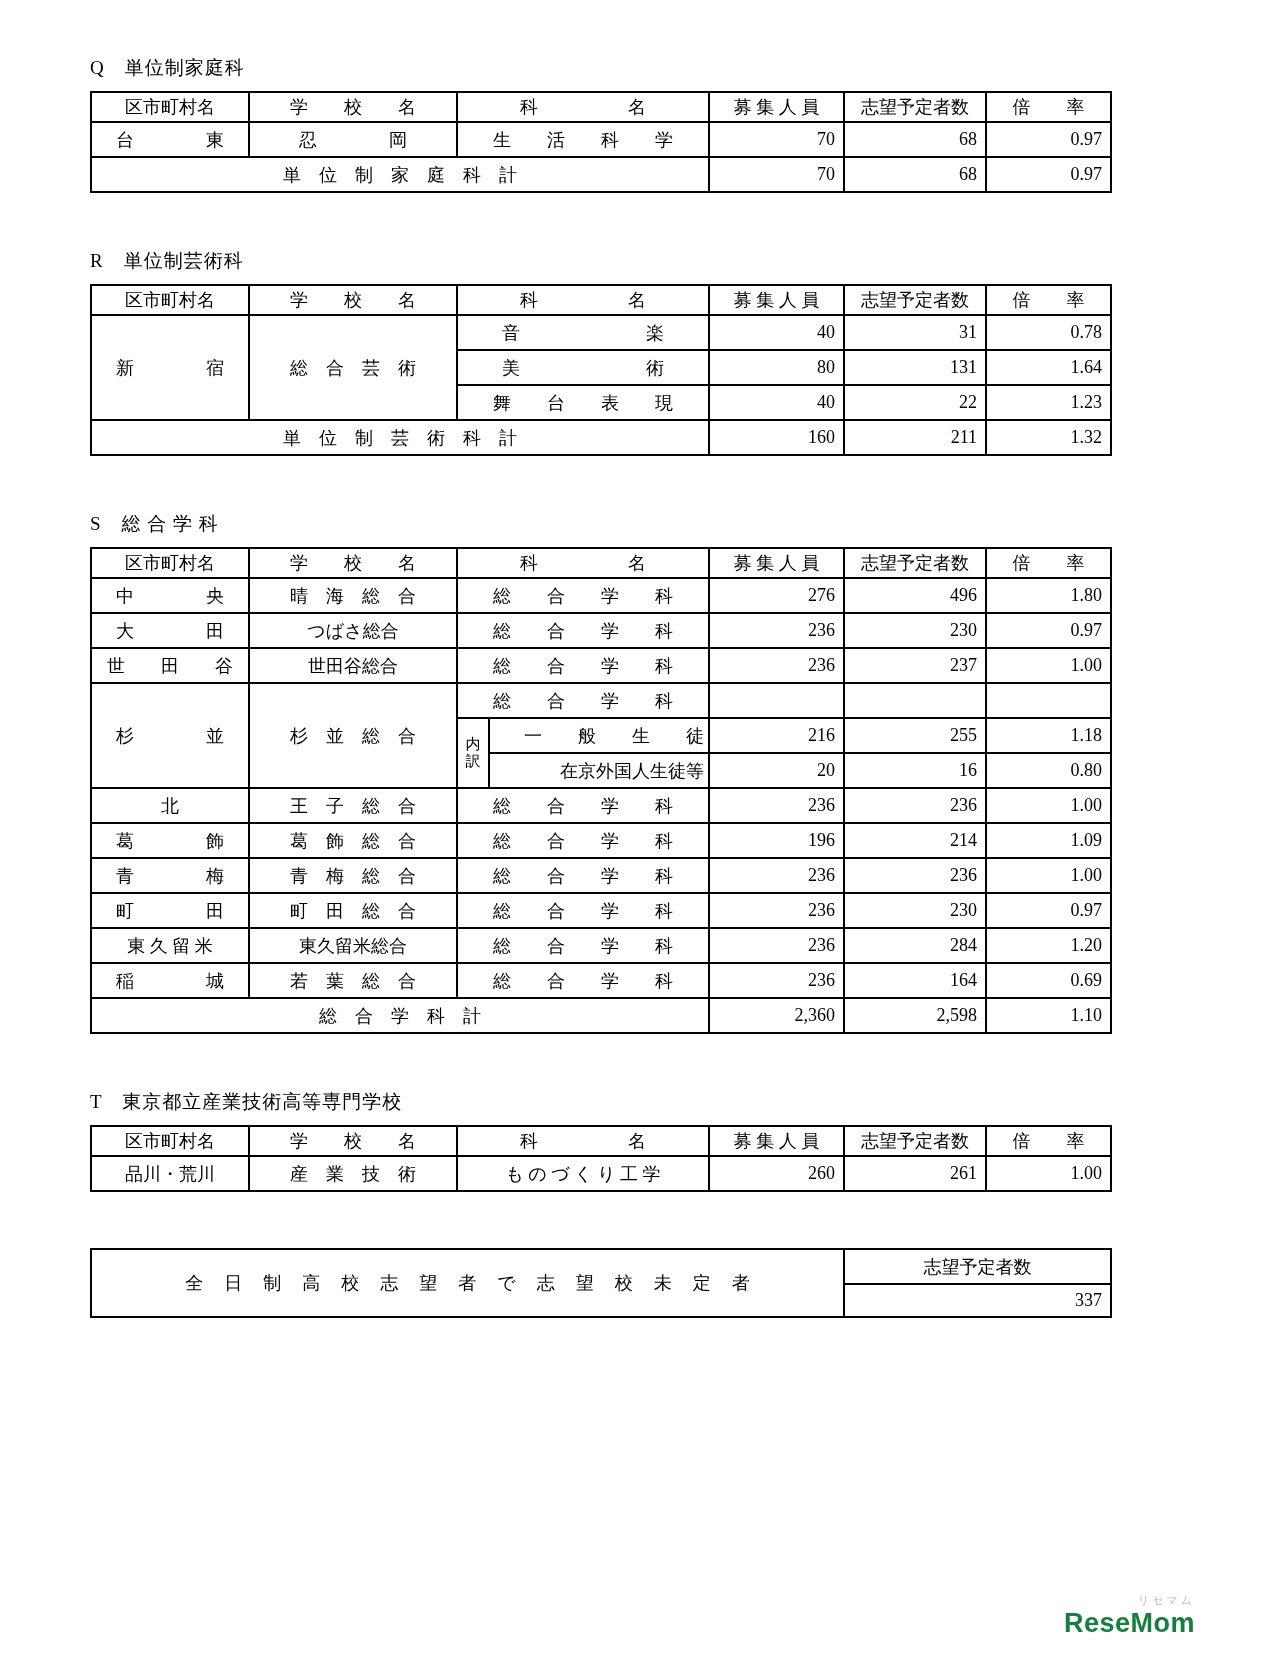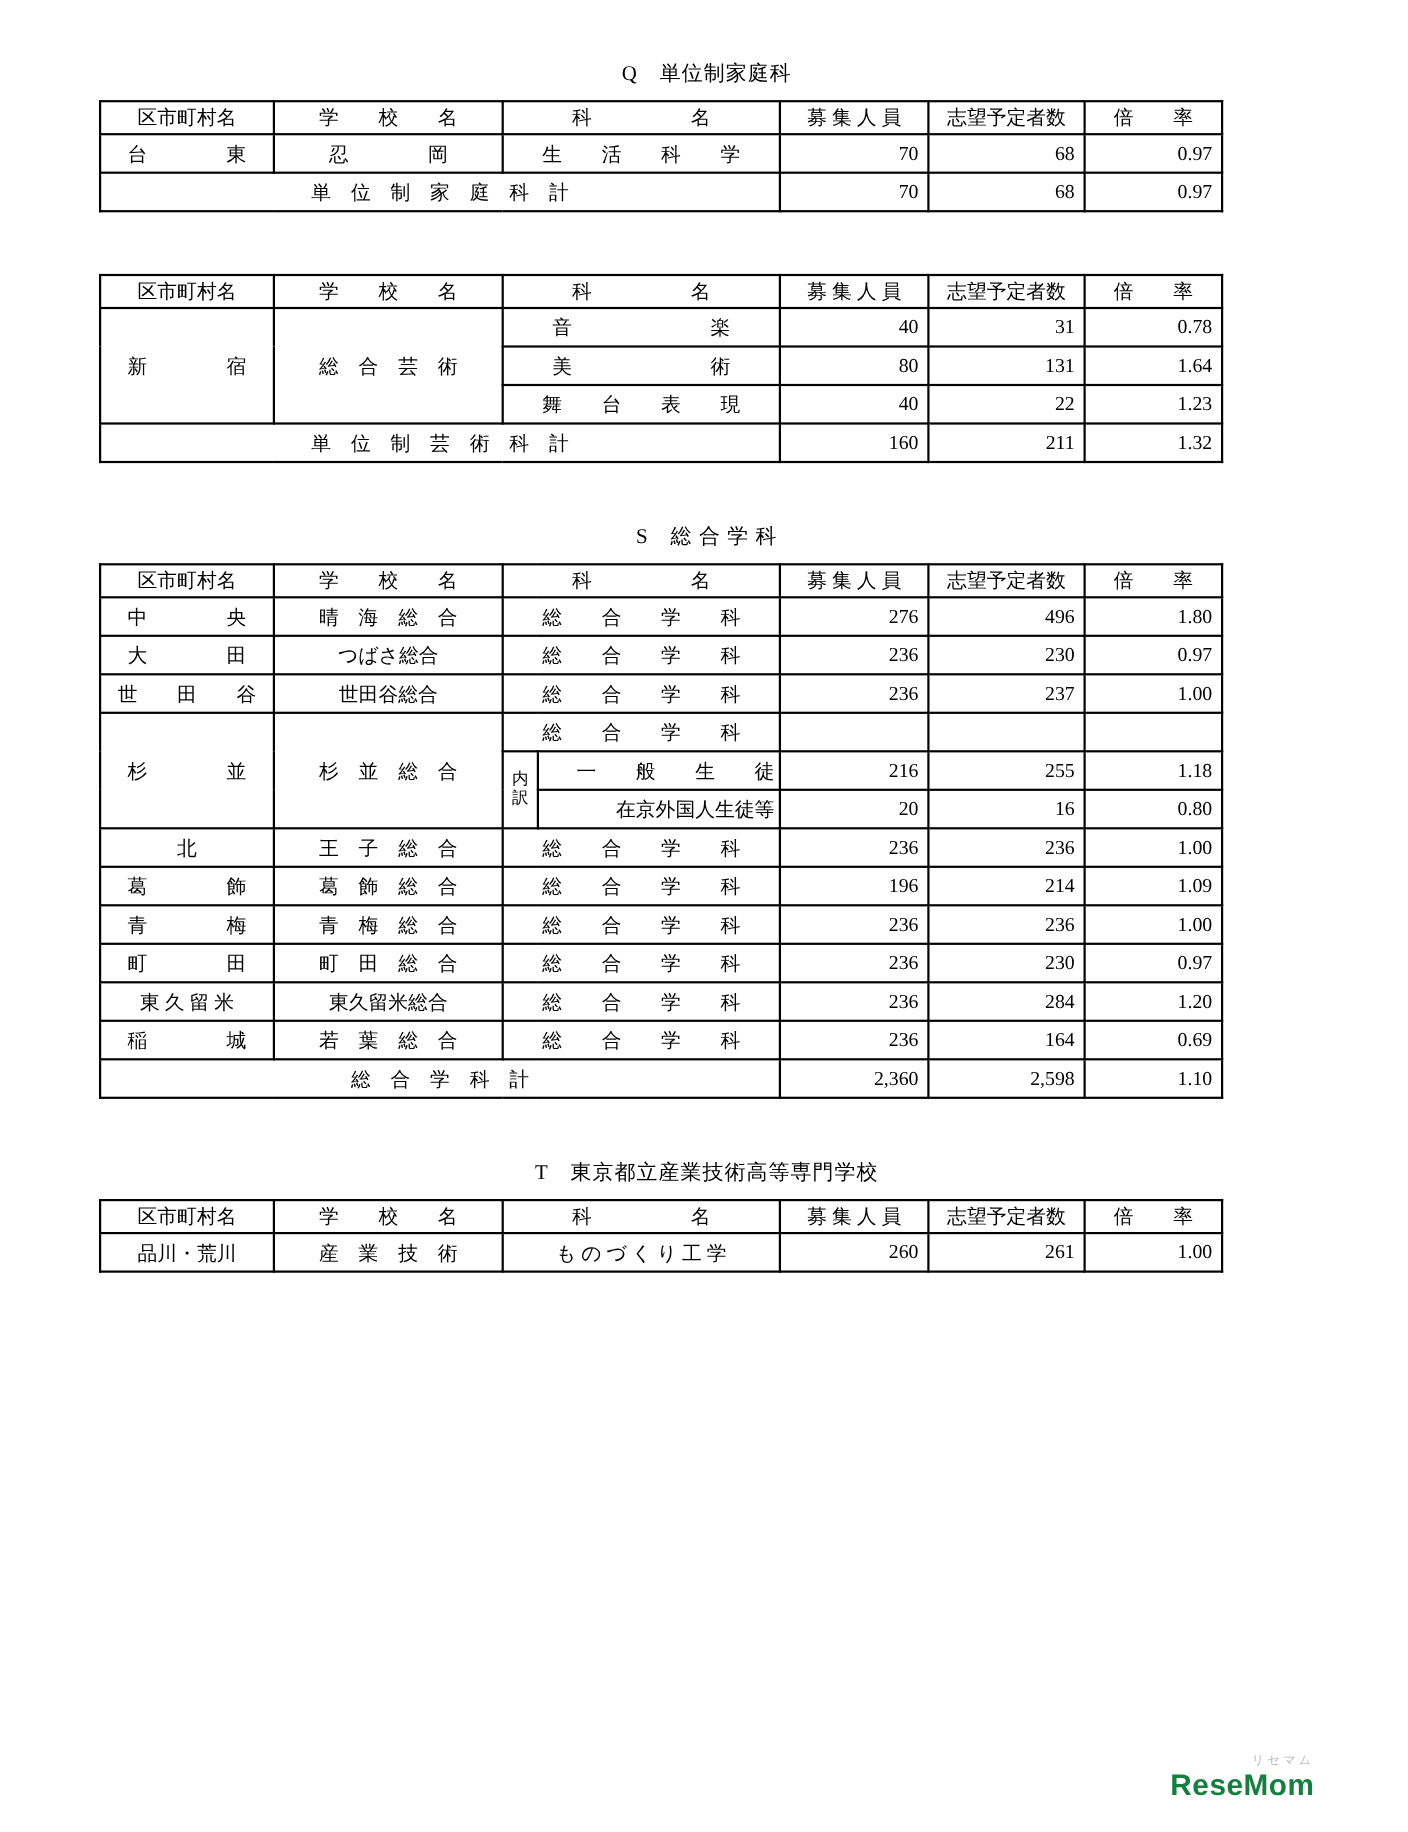--- a/index.html
+++ b/index.html
@@ -4,21 +4,21 @@
 <style>
   * { box-sizing: border-box; }
   html, body { margin: 0; padding: 0; background: #fff; }
   .page {
     width: 1280px; height: 1665px; position: relative; background: #ffffff;
     padding: 56px 85px 0 90px; color: #000;
     font-family: "Liberation Serif", "DejaVu Serif", serif;
     font-size: 18px;
   }
   .sec { margin-bottom: 56px; }
-  .sec-title { font-size: 19px; font-weight: normal; line-height: 24px; margin: 0 0 11px 0; letter-spacing: 1px; text-align: center; }
+  .sec-title { font-size: 19px; font-weight: normal; line-height: 24px; margin: 0 0 11px 0; letter-spacing: 1px; }
   table.tbl { border-collapse: collapse; table-layout: fixed; width: 1020px; }
   .tbl th, .tbl td {
     border: 2px solid #000; height: 35px; padding: 0 4px;
     text-align: center; font-weight: normal; font-size: 18px;
     overflow: hidden; white-space: nowrap; vertical-align: middle;
   }
   .tbl tr.head th { height: 30px; }
   .tbl td.num { text-align: right; padding-right: 8px; }
   .tbl td.sub-dept { text-align: right; padding-left: 3px; }
   .tbl td.uchiwake { padding: 0 1px; white-space: normal; line-height: 1.12; font-size: 15px; }
@@ -66,20 +66,21 @@
         <td colspan="3">単　位　制　家　庭　科　計</td>
         <td class="num">70</td>
         <td class="num">68</td>
         <td class="num">0.97</td>
       </tr>
     </tbody>
       </table>
   </div>
 
   <div class="sec">
+    <h2 class="sec-title">R　単位制芸術科</h2>
     <table class="tbl">
       <colgroup>
           <col style="width:158px">
           <col style="width:208px">
           <col style="width:252px">
           <col style="width:135px">
           <col style="width:142px">
           <col style="width:125px">
         </colgroup>
       <tbody>
@@ -272,20 +273,37 @@
         <td class="num">260</td>
         <td class="num">261</td>
         <td class="num">1.00</td>
       </tr>
     </tbody>
       </table>
   </div>
 
 
   <div class="sec">
+    <table class="tbl tbl-uv">
+      <colgroup>
+          <col style="width:753px">
+          <col style="width:267px">
+        </colgroup>
+      <tbody>
+          <tr>
+        <td rowspan="2">
+              <span class="spread w76">全日制高校志望者で志望校未定者</span>
+            </td>
+        <th>志望予定者数</th>
+      </tr>
+      <tr>
+        <td class="num">337</td>
+      </tr>
+    </tbody>
+      </table>
   </div>
 
   <div class="logo">
     <div class="logo-ruby">リセマム</div>
     <div class="logo-text">ReseMom</div>
   </div>
 
 </div>
 
 </body></html>

